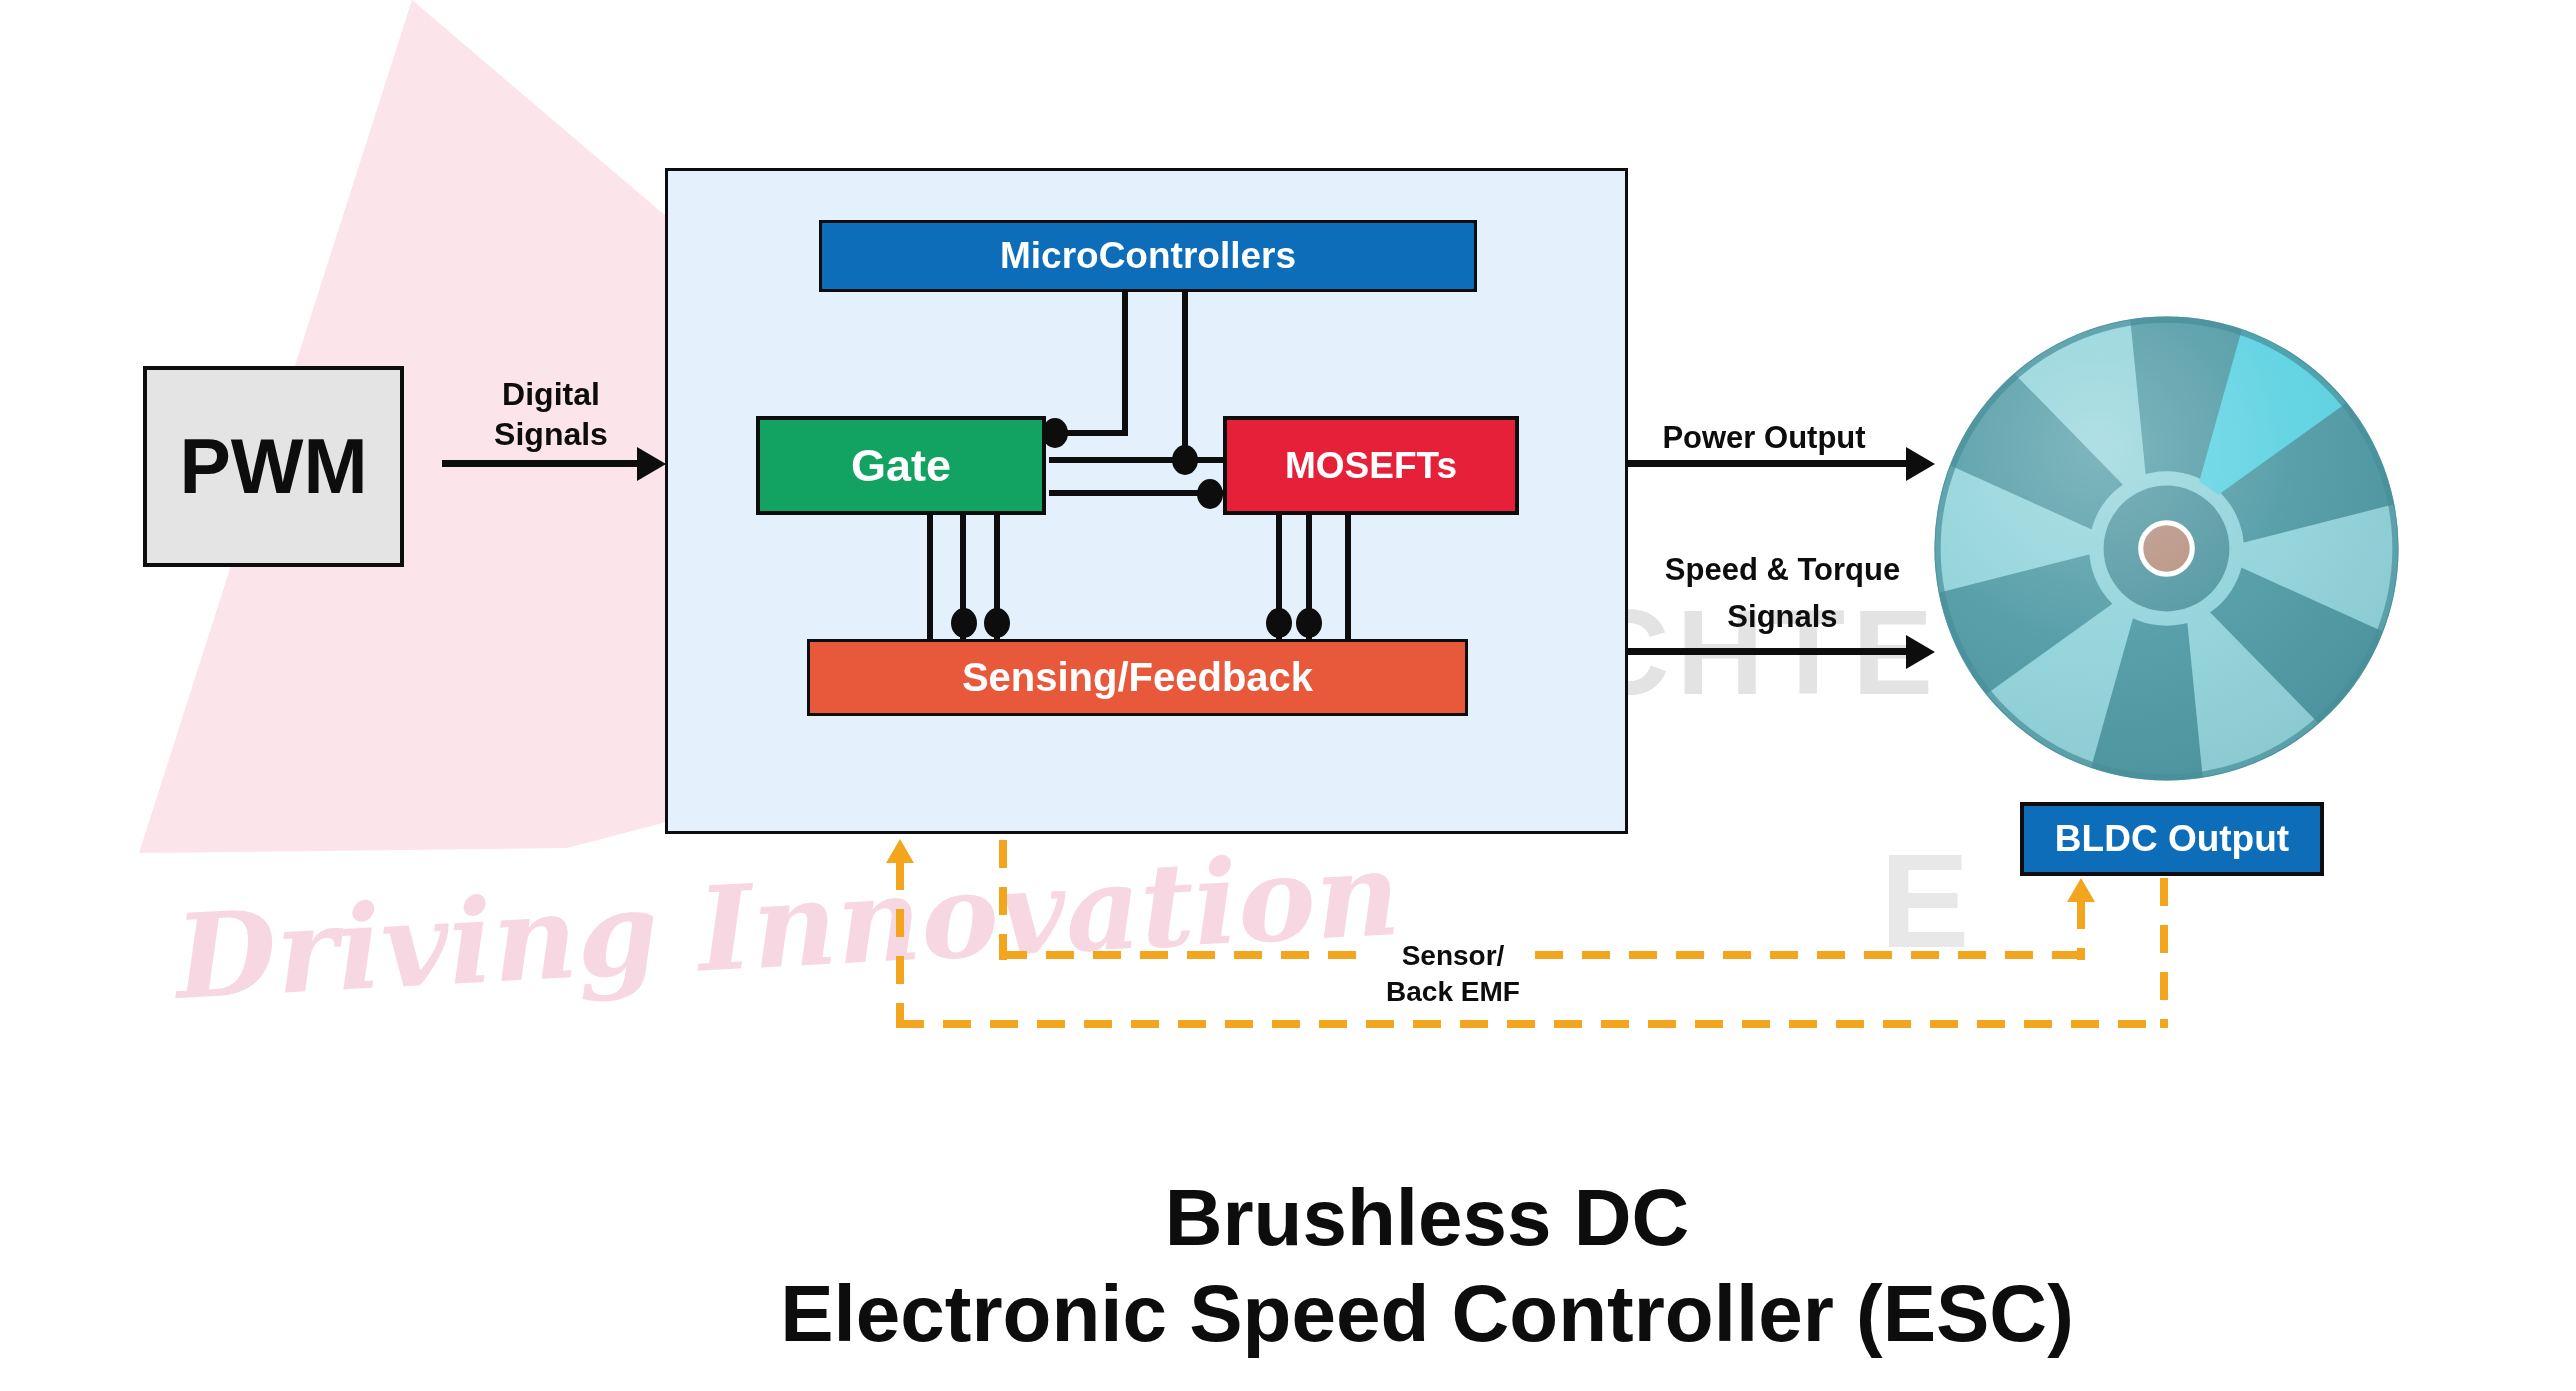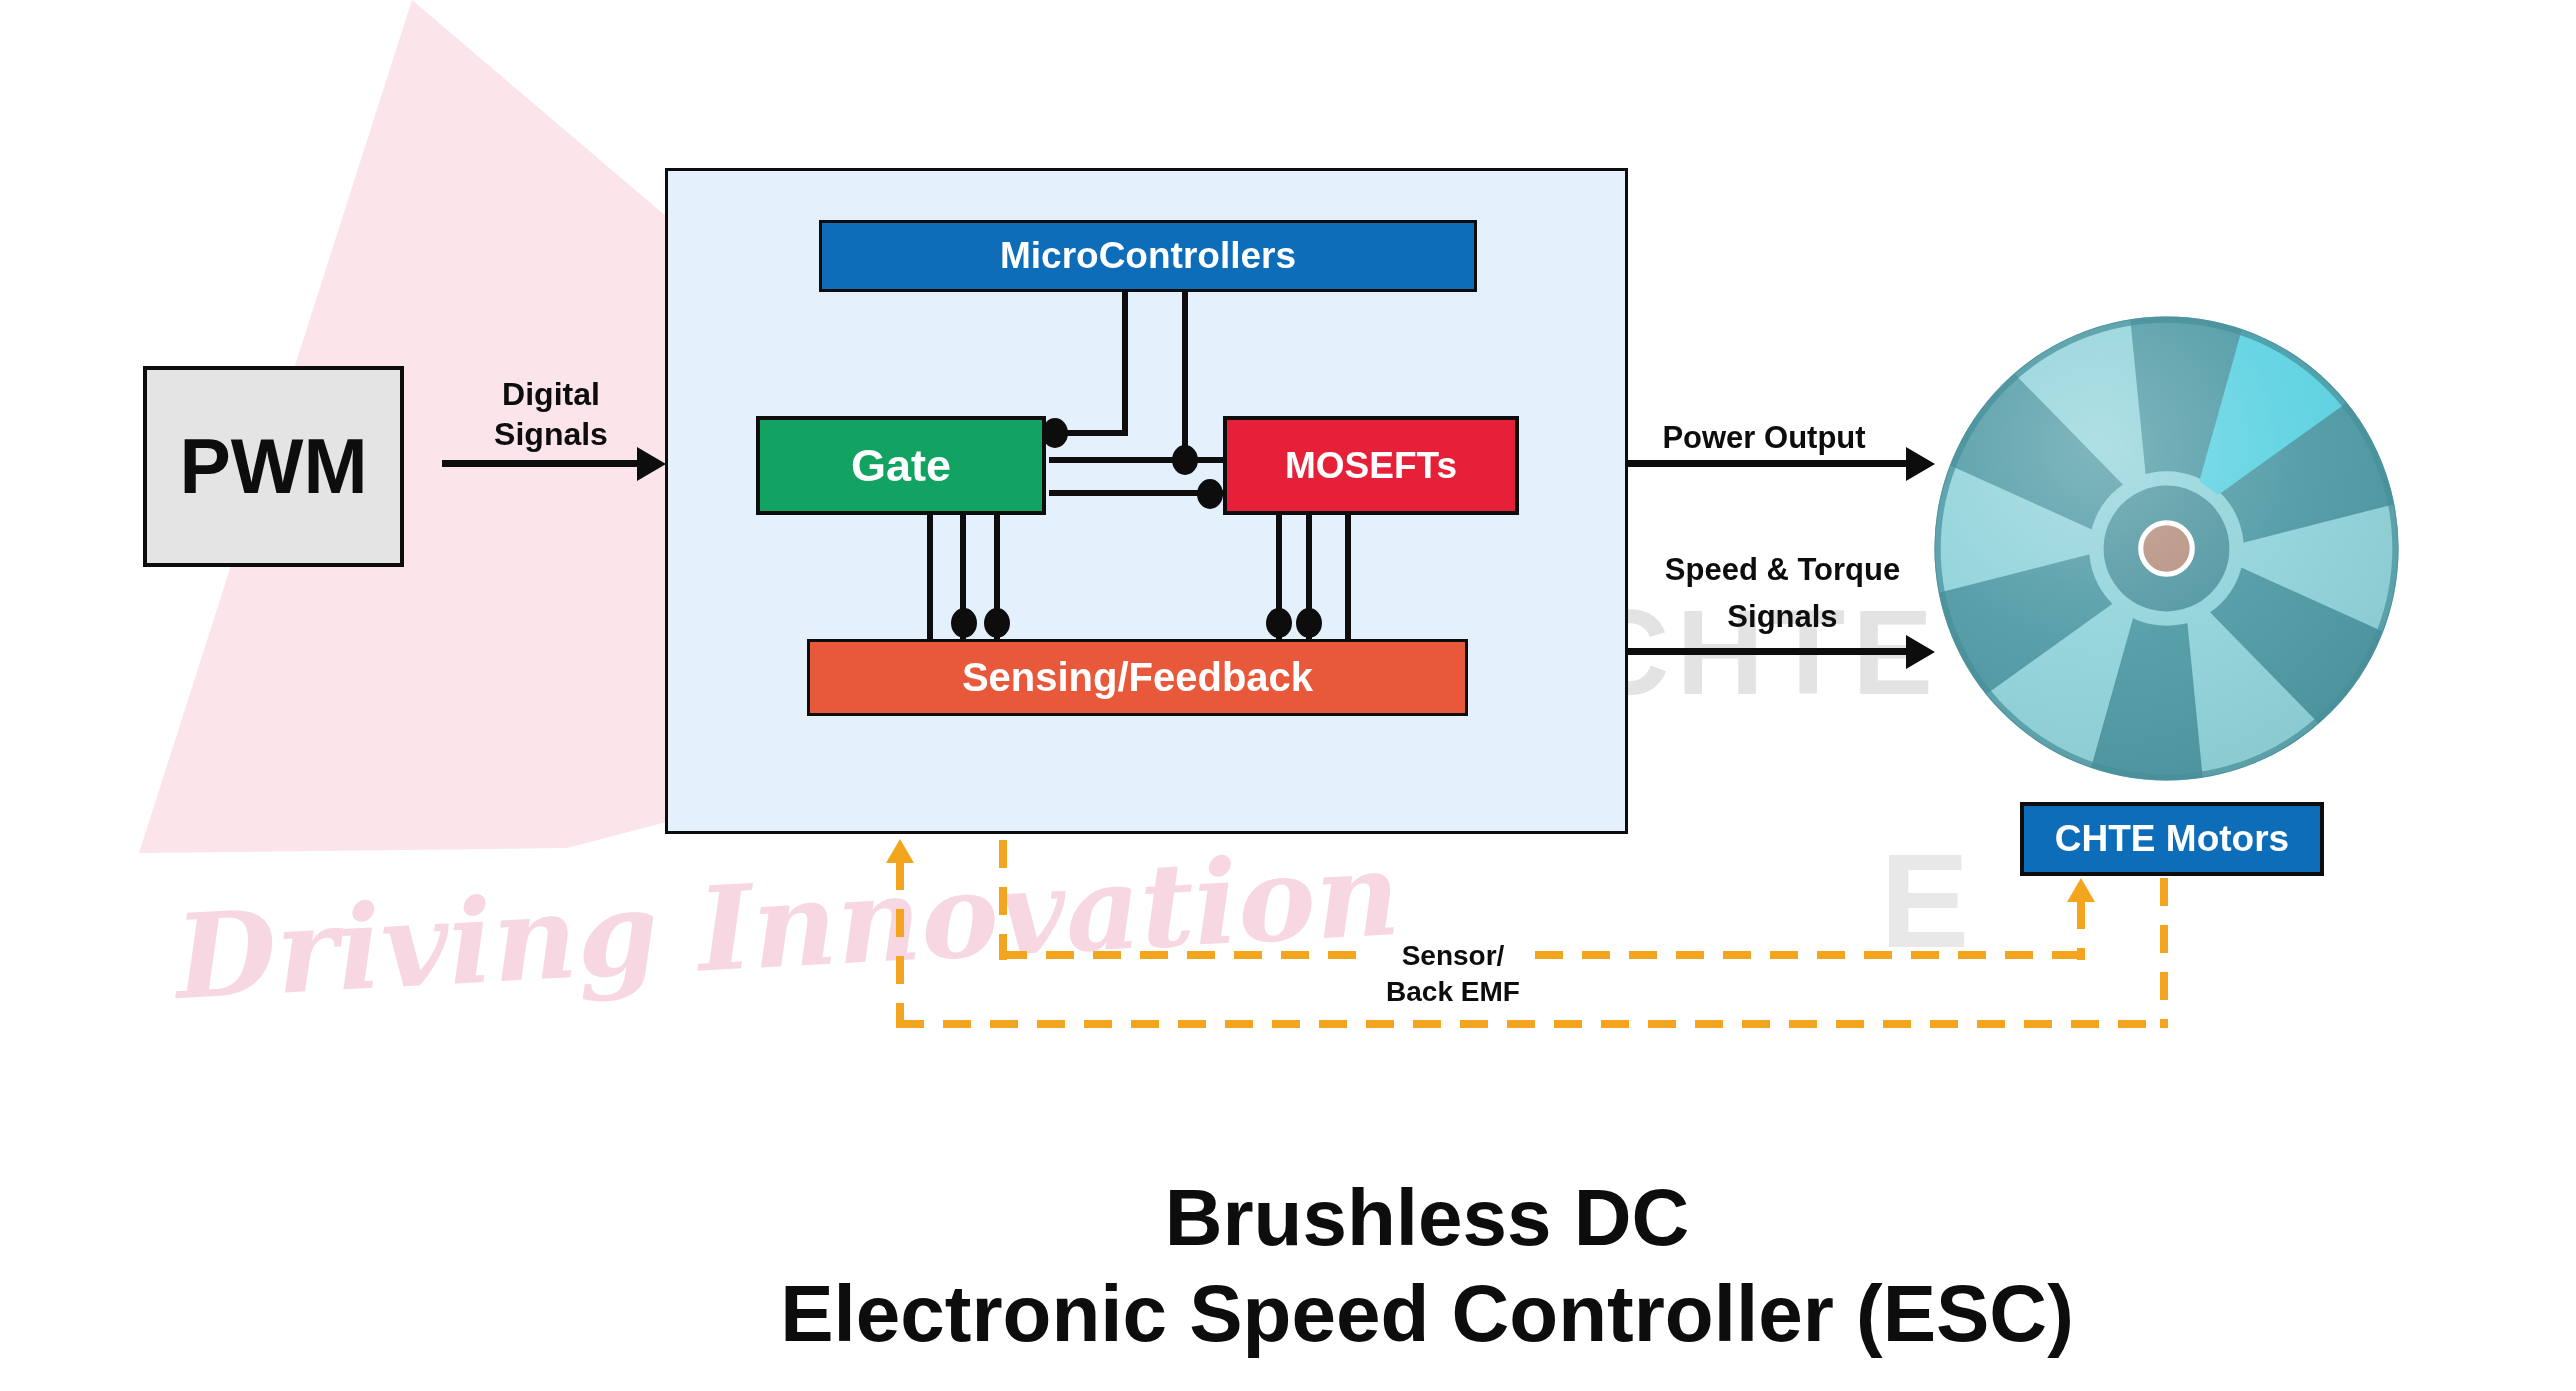--- a/index.html
+++ b/index.html
@@ -103,21 +103,21 @@
 <div class="block gate">
     <span>Gate</span>
   </div>
 <div class="block mosefts">
     <span>MOSEFTs</span>
   </div>
 <div class="block sensing">
     <span>Sensing/Feedback</span>
   </div>
 <div class="block bldc">
-    <span>CHTE Motors</span>
+    <span>BLDC Output</span>
   </div>
 
 <div class="vline" style="left:1122px;top:291px;height:145px;"></div>
 <div class="vline" style="left:1182px;top:291px;height:172px;"></div>
 <div class="hline" style="left:1055px;top:430px;width:73px;"></div>
 <div class="hline" style="left:1049px;top:457px;width:174px;"></div>
 <div class="hline" style="left:1049px;top:490px;width:174px;"></div>
 <div class="dot" style="left:1042px;top:418px;"></div>
 <div class="dot" style="left:1172px;top:445px;"></div>
 <div class="dot" style="left:1197px;top:479px;"></div>

